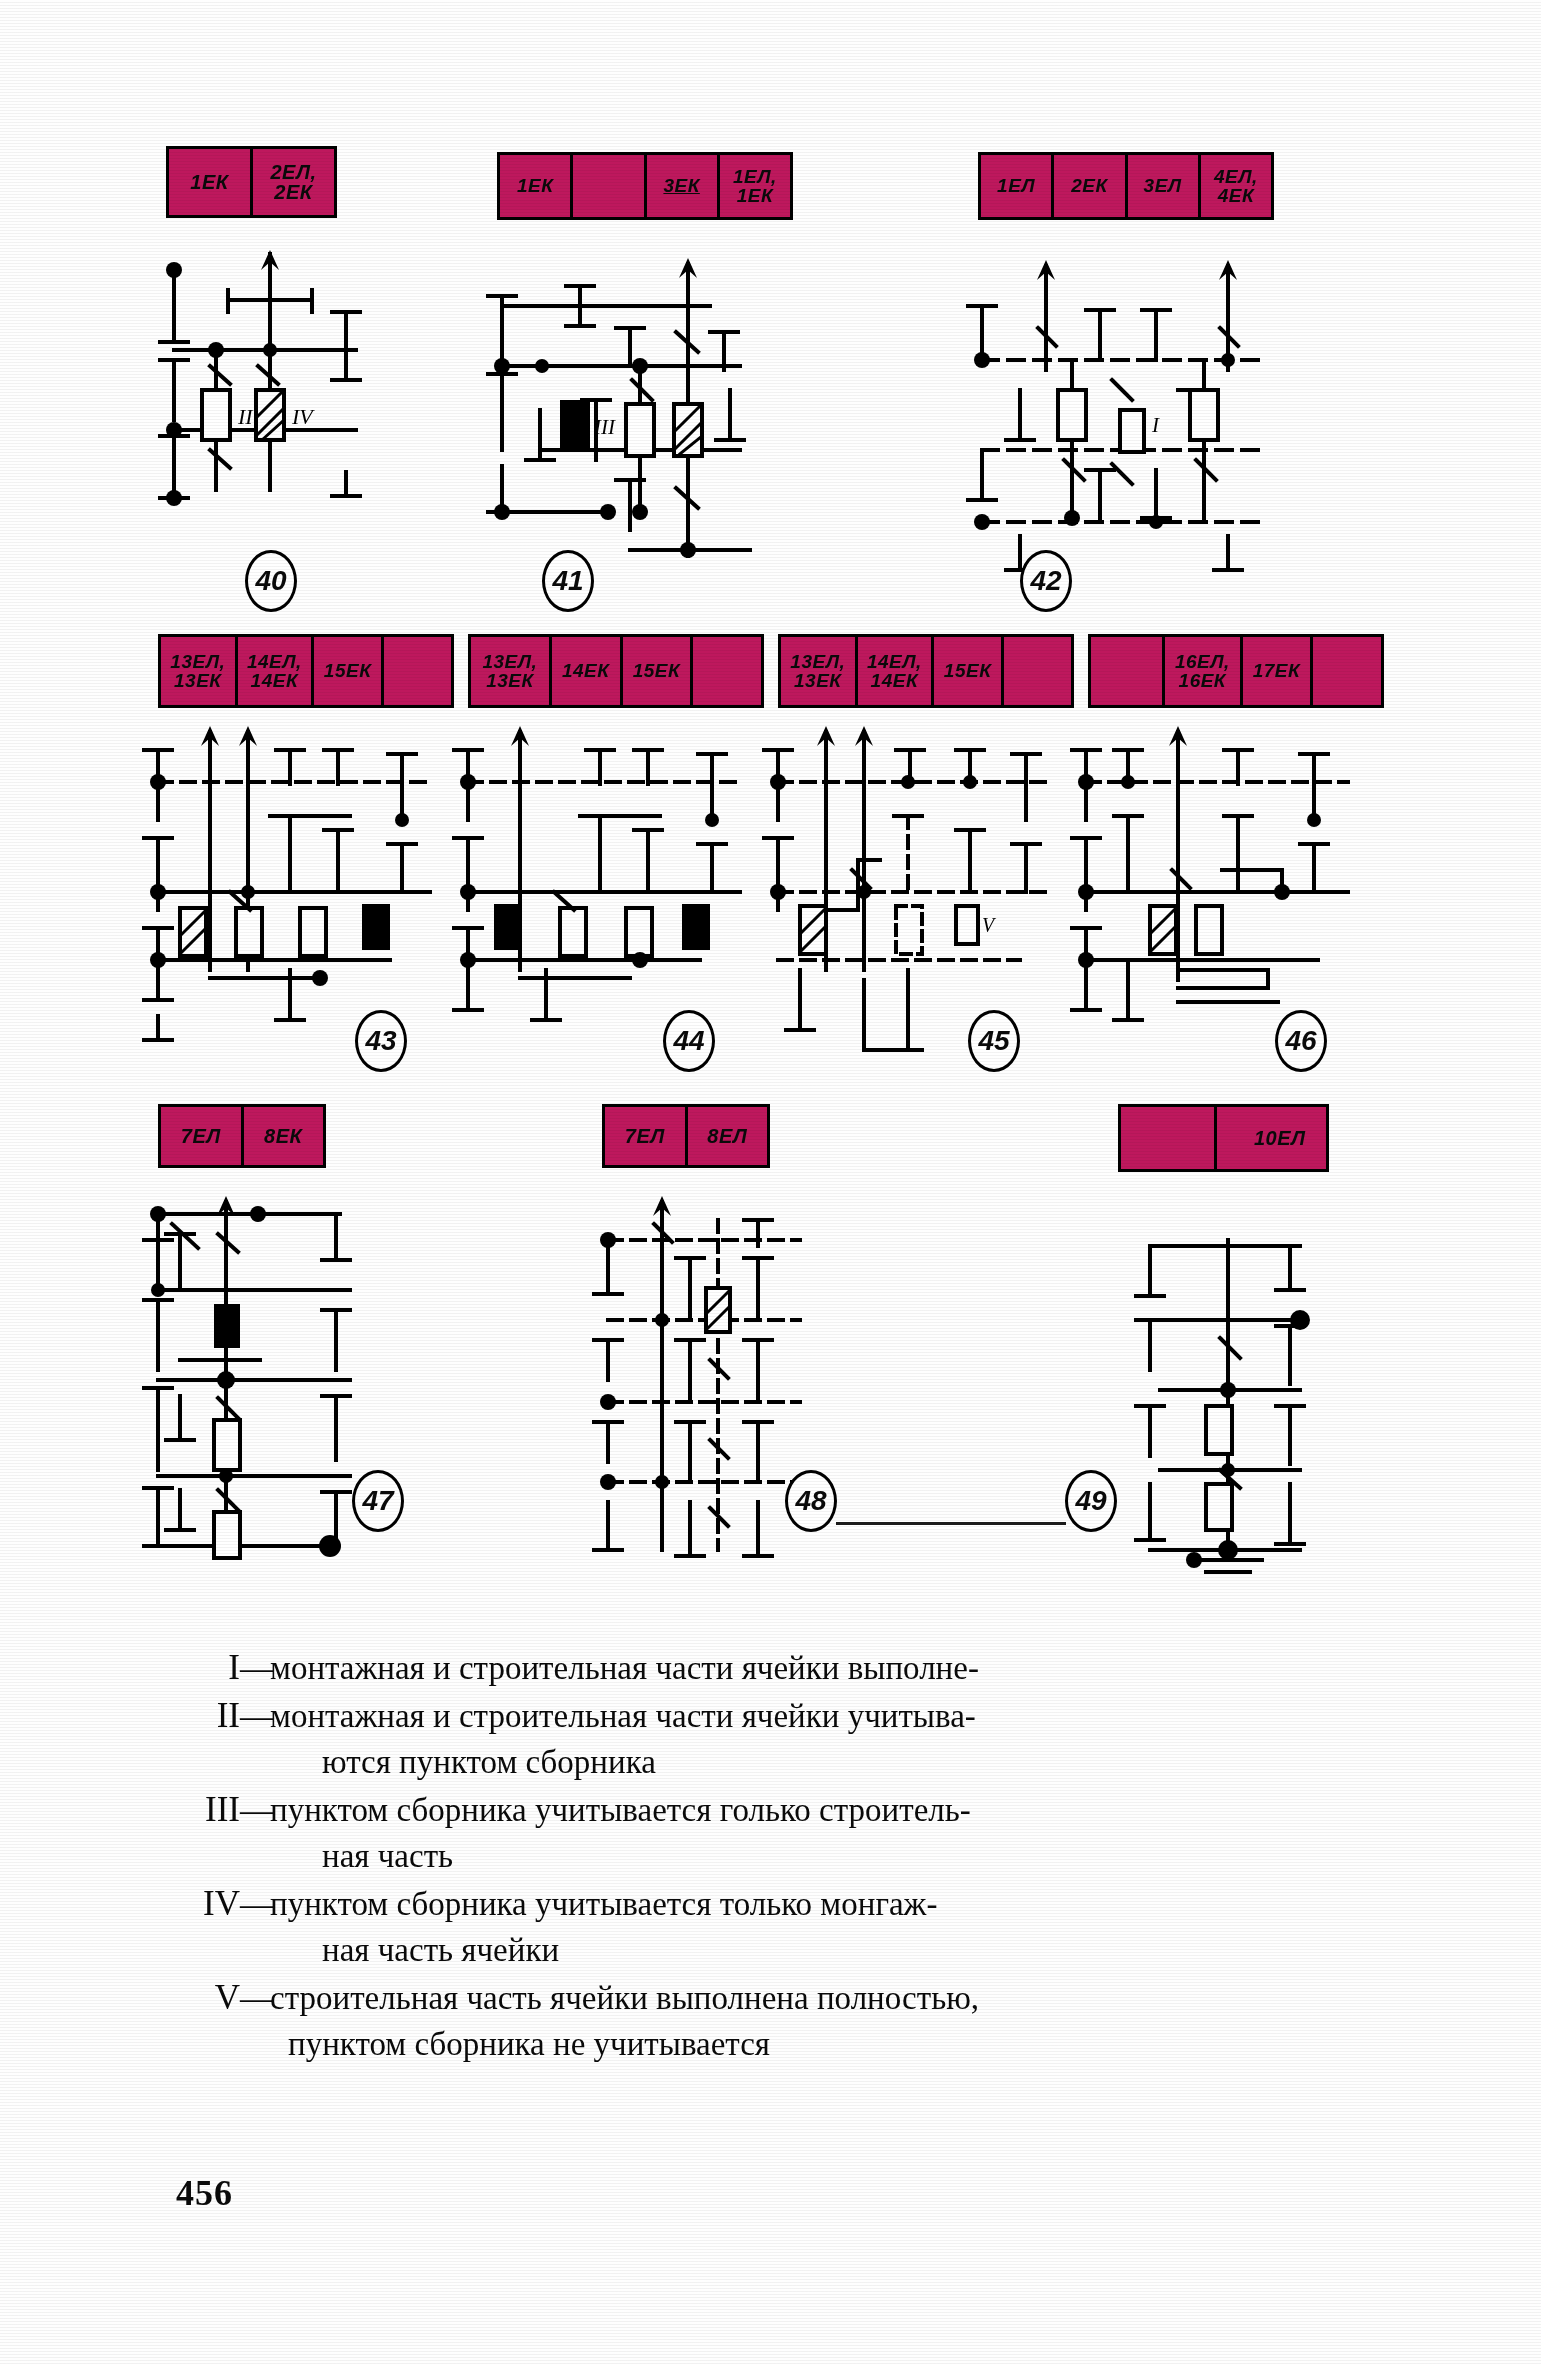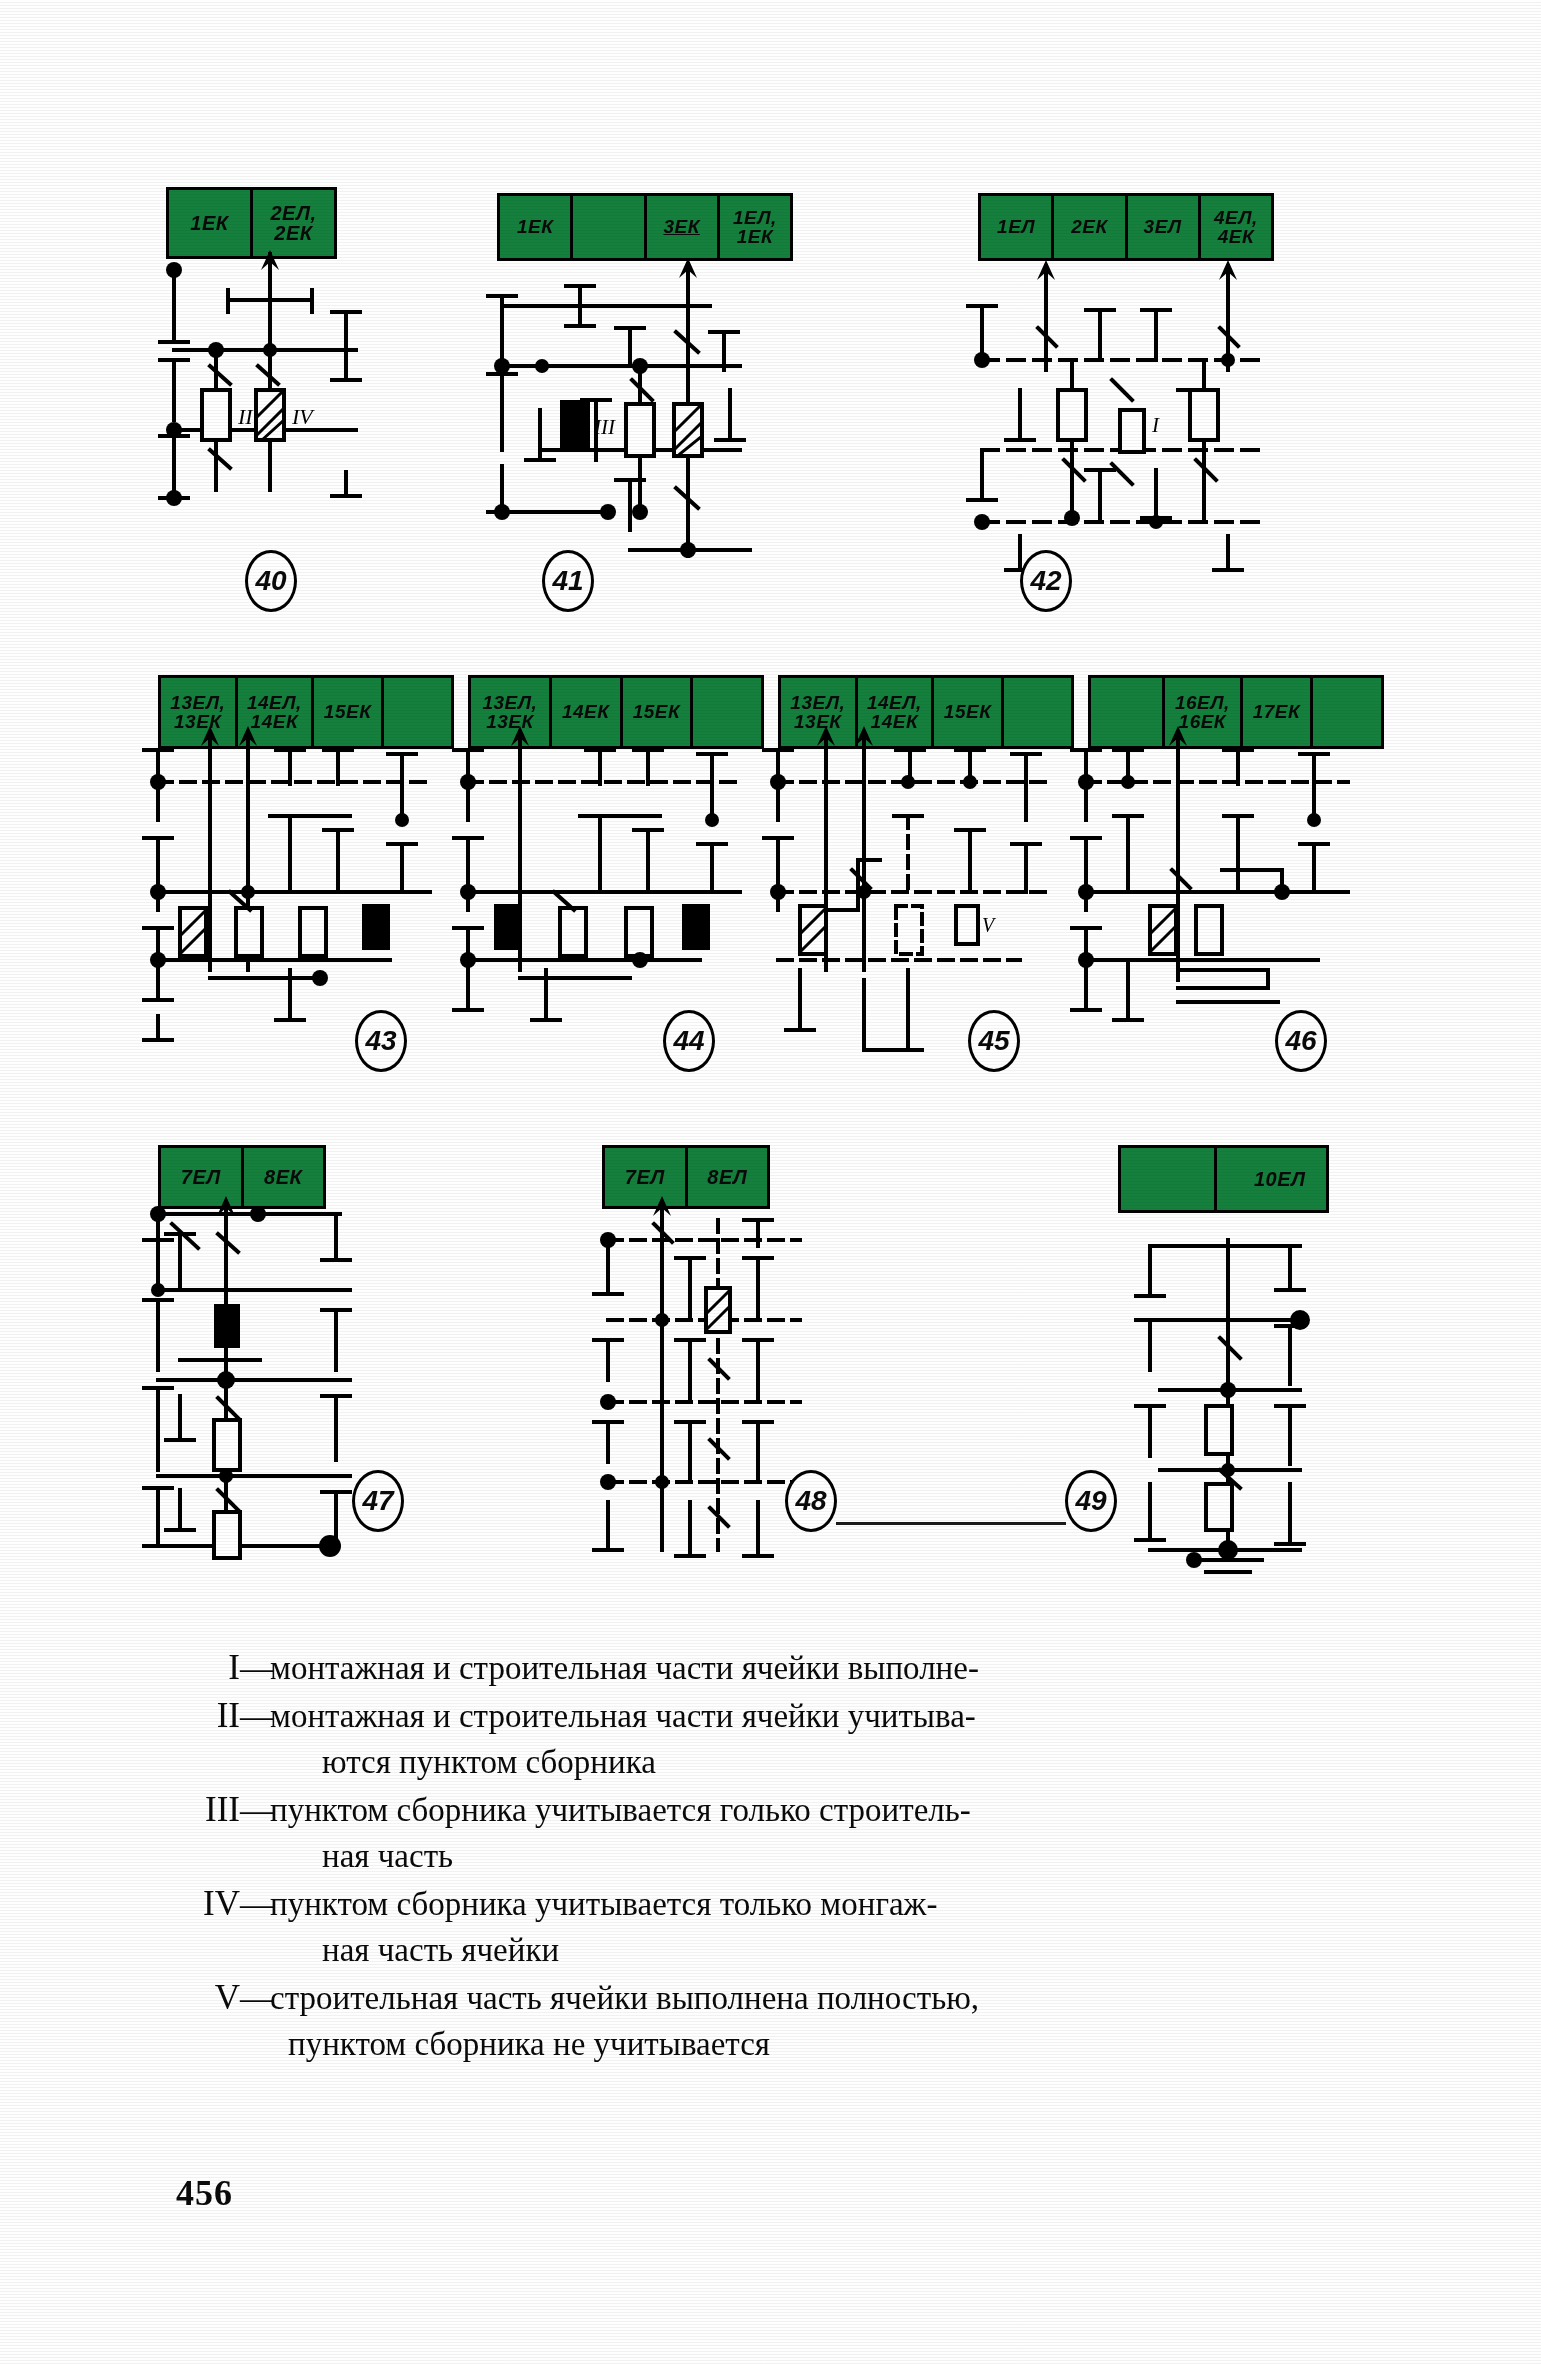--- a/index.html
+++ b/index.html
@@ -5,21 +5,21 @@
 <style>
   html,body{margin:0;padding:0;background:#ffffff;}
   body{
     width:1541px;height:2364px;position:relative;overflow:hidden;
     font-family:"Liberation Serif", serif;color:#0a0a0a;
   }
   
   #page{position:absolute;inset:0;background:#fefefe;}
 
   
-  .codetable{position:absolute;display:flex;border:3px solid #000;background:#15803d;margin-top:41px;}
+  .codetable{position:absolute;display:flex;border:3px solid #000;background:#be185d;}
   .codetable .cell{
     border-right:3px solid #000;display:flex;align-items:center;justify-content:center;
     font-family:"Liberation Sans", sans-serif;
     font-style:italic;font-weight:700;letter-spacing:.5px;
     line-height:1.02;text-align:center;white-space:pre-line;
     font-size:19px;padding:1px 2px;box-sizing:border-box;
   }
   .codetable .cell:last-child{border-right:none;}
   .codetable.two .cell{font-size:20px;}
 

